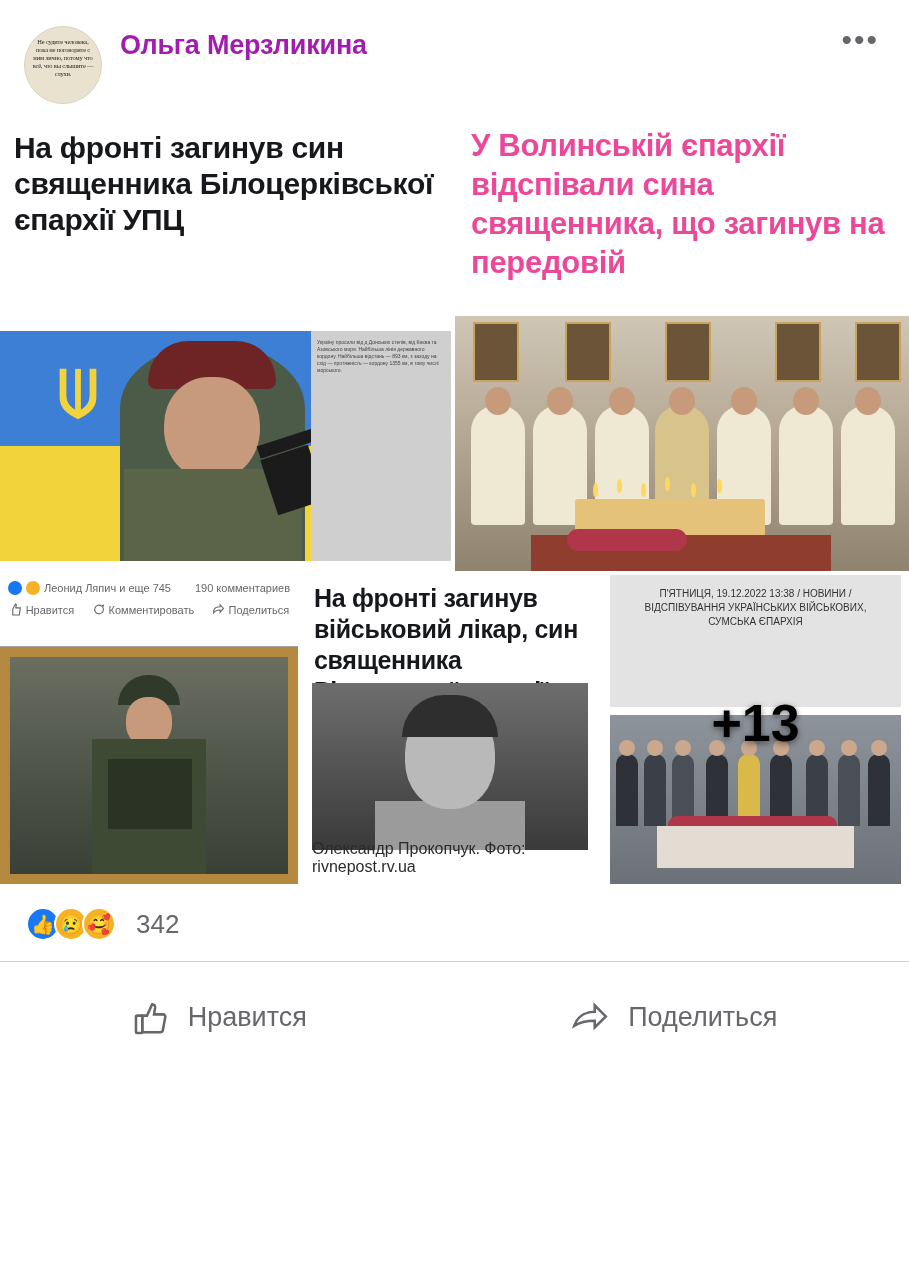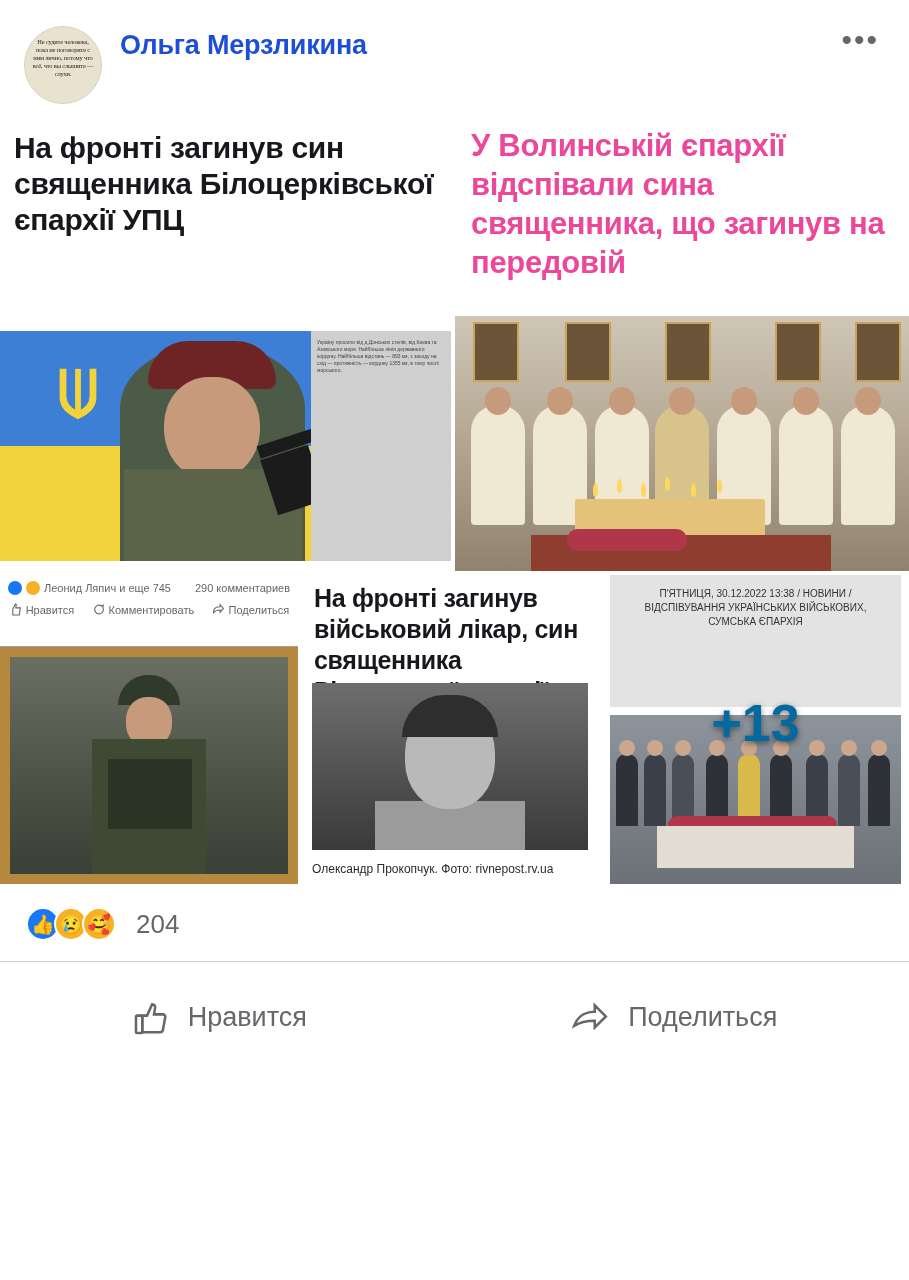--- a/index.html
+++ b/index.html
@@ -48,21 +48,21 @@
   .header-meta {
     margin-left: 18px;
     padding-top: 4px;
     display: flex;
     flex-direction: column;
     gap: 8px;
   }
   .author-name {
     font-size: 27px;
     font-weight: bold;
-    color: #1d4ed8;
+    color: #a21caf;
     letter-spacing: -0.2px;
   }
   .timestamp-row {
     display: flex;
     align-items: center;
     gap: 9px;
     color: #65676b;
     font-size: 20px;
   }
   .dot-sep { font-size: 18px; color: #65676b; }
@@ -242,42 +242,42 @@
   }
   .c4-photo {
     position: absolute; left: 10px; right: 10px; top: 108px; bottom: 34px;
     background: linear-gradient(180deg,#6e6e6e 0%, #3a3a3a 100%);
     overflow: hidden;
   }
   .c4-face { position: absolute; left: 50%; transform: translateX(-50%); top: 22px; width: 90px; height: 104px; background: #b9b9b9; border-radius: 46%;}
   .c4-hair { position: absolute; left: 50%; transform: translateX(-50%); top: 12px; width: 96px; height: 42px; background: #2e2e2e; border-radius: 48px 48px 0 0;}
   .c4-torso { position: absolute; left: 50%; transform: translateX(-50%); top: 118px; width: 150px; height: 70px; background: #9b9b9b;}
   .c4-caption {
-    position: absolute; left: 10px; bottom: 8px; font-size: 12px; color: #2b2b2b;
+    position: absolute; left: 10px; bottom: 8px; font-size: 16px; color: #2b2b2b;
   }
 
   
   .c5-top {
     position: absolute; left: 8px; right: 8px; top: 0; height: 132px;
     background: #e3e3e3; text-align: center; padding-top: 4px;
   }
   .c5-h { font-size: 15px; font-weight: bold; line-height: 20px; color: #222;}
   .c5-sub { font-size: 10px; line-height: 14px; color: #333; padding: 8px 10px 0 10px;}
   .c5-photo {
     position: absolute; left: 8px; right: 8px; top: 140px; bottom: 0;
     background: linear-gradient(180deg,#8e949b 0%, #6c7178 100%);
     overflow: hidden;
   }
   .crowd-person { position: absolute; bottom: 58px; width: 22px; height: 72px; background: #2e3238; border-radius: 10px 10px 0 0;}
   .crowd-head { position: absolute; top: -14px; left: 3px; width: 16px; height: 16px; background: #caa78d; border-radius: 50%;}
   .c5-coffin { position: absolute; left: 16%; bottom: 16px; width: 68%; height: 42px; background: #e2dcd2;}
   .c5-flowers { position: absolute; left: 20%; bottom: 50px; width: 58%; height: 18px; background: #b0374a; border-radius: 10px;}
   .plus13 {
     position: absolute; left: 0; right: 0; top: 118px; text-align: center;
-    color: #0369a1; font-size: 52px; font-weight: bold;
+    color: #000000; font-size: 52px; font-weight: bold;
     text-shadow: 0 2px 6px rgba(0,0,0,.5);
   }
 
   
   .reaction-bar {
     display: flex; align-items: center; justify-content: space-between;
     padding: 22px 30px 20px 26px;
     border-top: 1px solid #fff;
   }
   .reaction-left { display: flex; align-items: center; gap: 12px; }
@@ -397,21 +397,21 @@
     <div class="media-row row2">
 
       <div class="cell c3">
         <div class="fbbar">
           <div class="fbbar-top">
             <span class="react-mini">
               <i class="rb like"></i>
               <i class="rb care"></i>
               <span>Леонид Ляпич и еще 745</span>
             </span>
-            <span>290 комментариев</span>
+            <span>190 комментариев</span>
           </div>
           <div class="fbbar-actions">
             <span>
               <svg width="13" height="13" viewBox="0 0 24 24" fill="none" stroke="#65676b" stroke-width="2">
                   <path d="M7 22V11l5-9 1.5 1-1 6H21l-2 13H7z"></path>
                 </svg>
               <span>Нравится</span>
             </span>
             <span>
               <svg width="13" height="13" viewBox="0 0 24 24" fill="none" stroke="#65676b" stroke-width="2">
@@ -444,21 +444,21 @@
         <div class="c4-photo">
           <div class="c4-torso"></div>
           <div class="c4-face"></div>
           <div class="c4-hair"></div>
         </div>
         <div class="c4-caption">Олександр Прокопчук. Фото: rivnepost.rv.ua</div>
       </div>
 
       <div class="cell c5" style="background:#fff">
         <div class="c5-top">
-          <div class="c5-sub">П'ЯТНИЦЯ, 30.12.2022 13:38   /   НОВИНИ  /  ВІДСПІВУВАННЯ УКРАЇНСЬКИХ ВІЙСЬКОВИХ, СУМСЬКА ЄПАРХІЯ</div>
+          <div class="c5-sub">П'ЯТНИЦЯ, 19.12.2022 13:38   /   НОВИНИ  /  ВІДСПІВУВАННЯ УКРАЇНСЬКИХ ВІЙСЬКОВИХ, СУМСЬКА ЄПАРХІЯ</div>
         </div>
         <div class="c5-photo">
           <div class="crowd-person" style="left:6px">
               <span class="crowd-head"></span>
             </div>
           <div class="crowd-person" style="left:34px;background:#3b4048">
               <span class="crowd-head"></span>
             </div>
           <div class="crowd-person" style="left:62px;background:#4a4f57">
               <span class="crowd-head"></span>
@@ -489,21 +489,21 @@
     </div>
   </div>
 
   <div class="reaction-bar">
     <div class="reaction-left">
       <div class="emoji-stack">
         <span class="emoji e-like">👍</span>
         <span class="emoji e-sad">😢</span>
         <span class="emoji e-care">🥰</span>
       </div>
-      <span class="reaction-count">204</span>
+      <span class="reaction-count">342</span>
     </div>
   </div>
 
   <div class="action-bar">
     <div class="action-btn">
       <svg width="38" height="38" viewBox="0 0 24 24" fill="none" stroke="#65676b" stroke-width="1.6">
         <path d="M6.5 21.5V10.5h3l3.2-7.2c1.3.1 2 .9 1.9 2.2l-.7 4.2h5.6c1 0 1.7.9 1.5 1.9l-1.5 8c-.15.8-.85 1.4-1.7 1.4H6.5z"></path>
         <rect x="2.5" y="10.5" width="4" height="11" rx="0.8"></rect>
       </svg>
       <span>Нравится</span>

